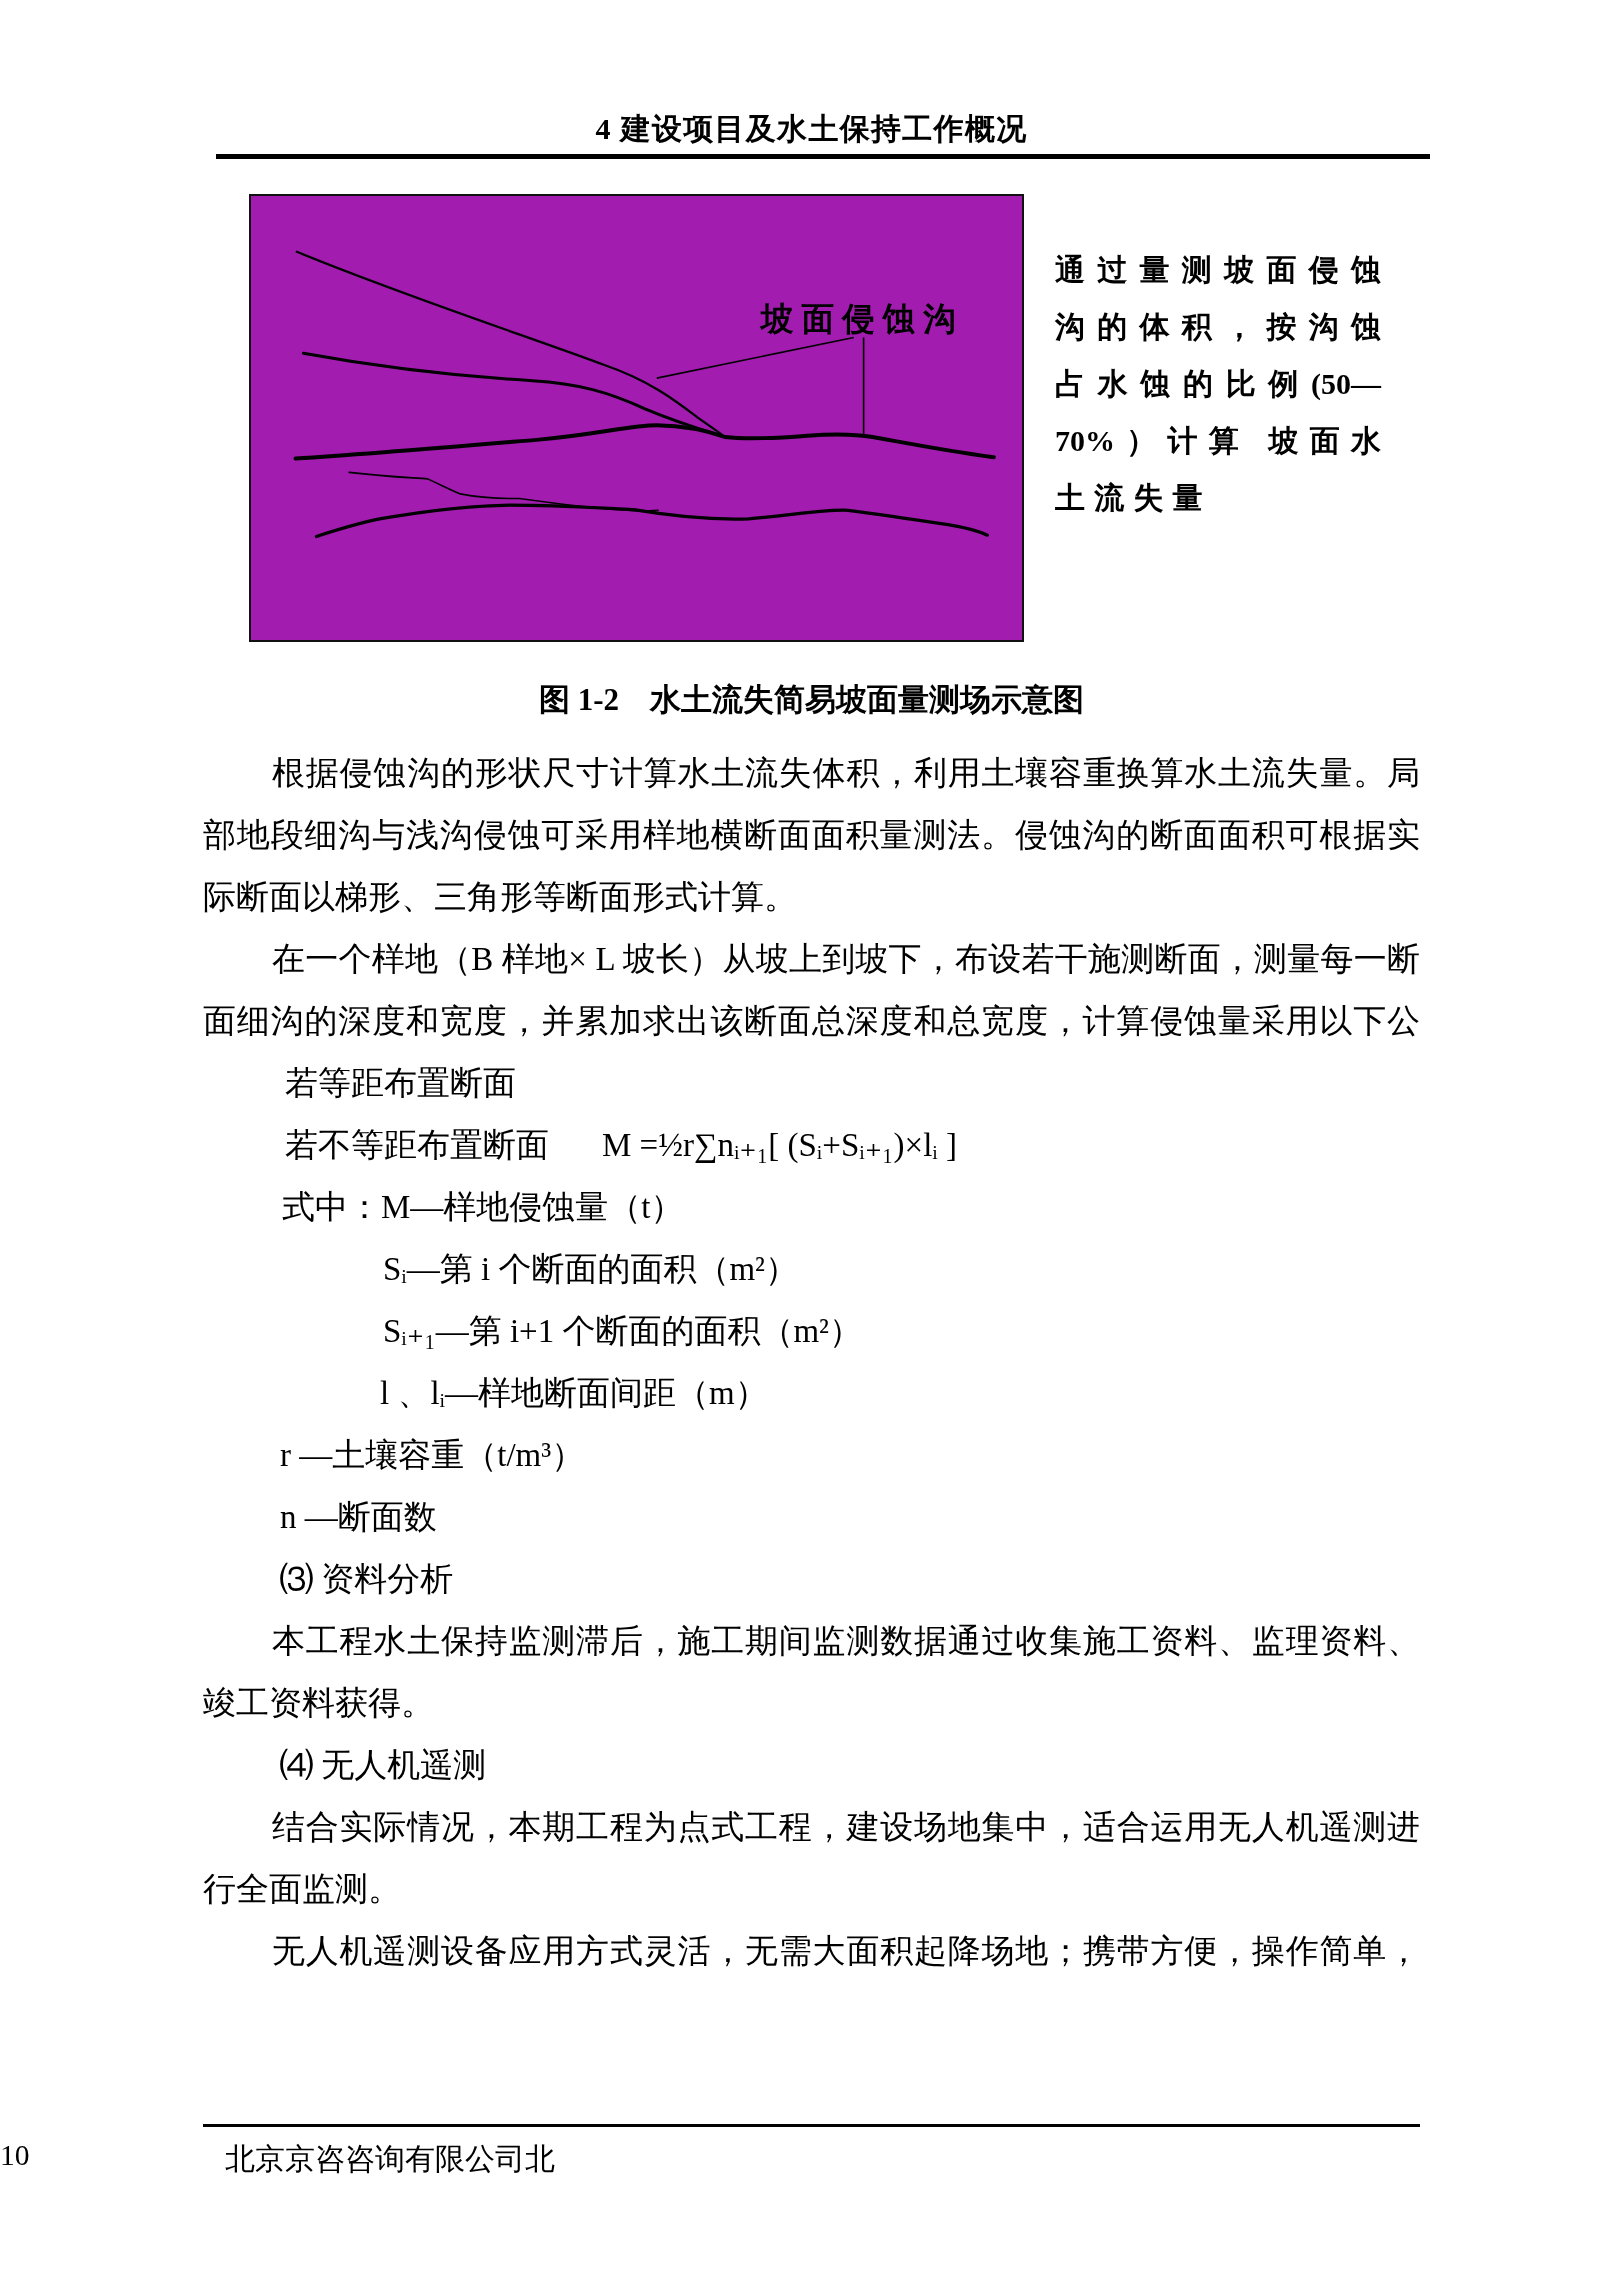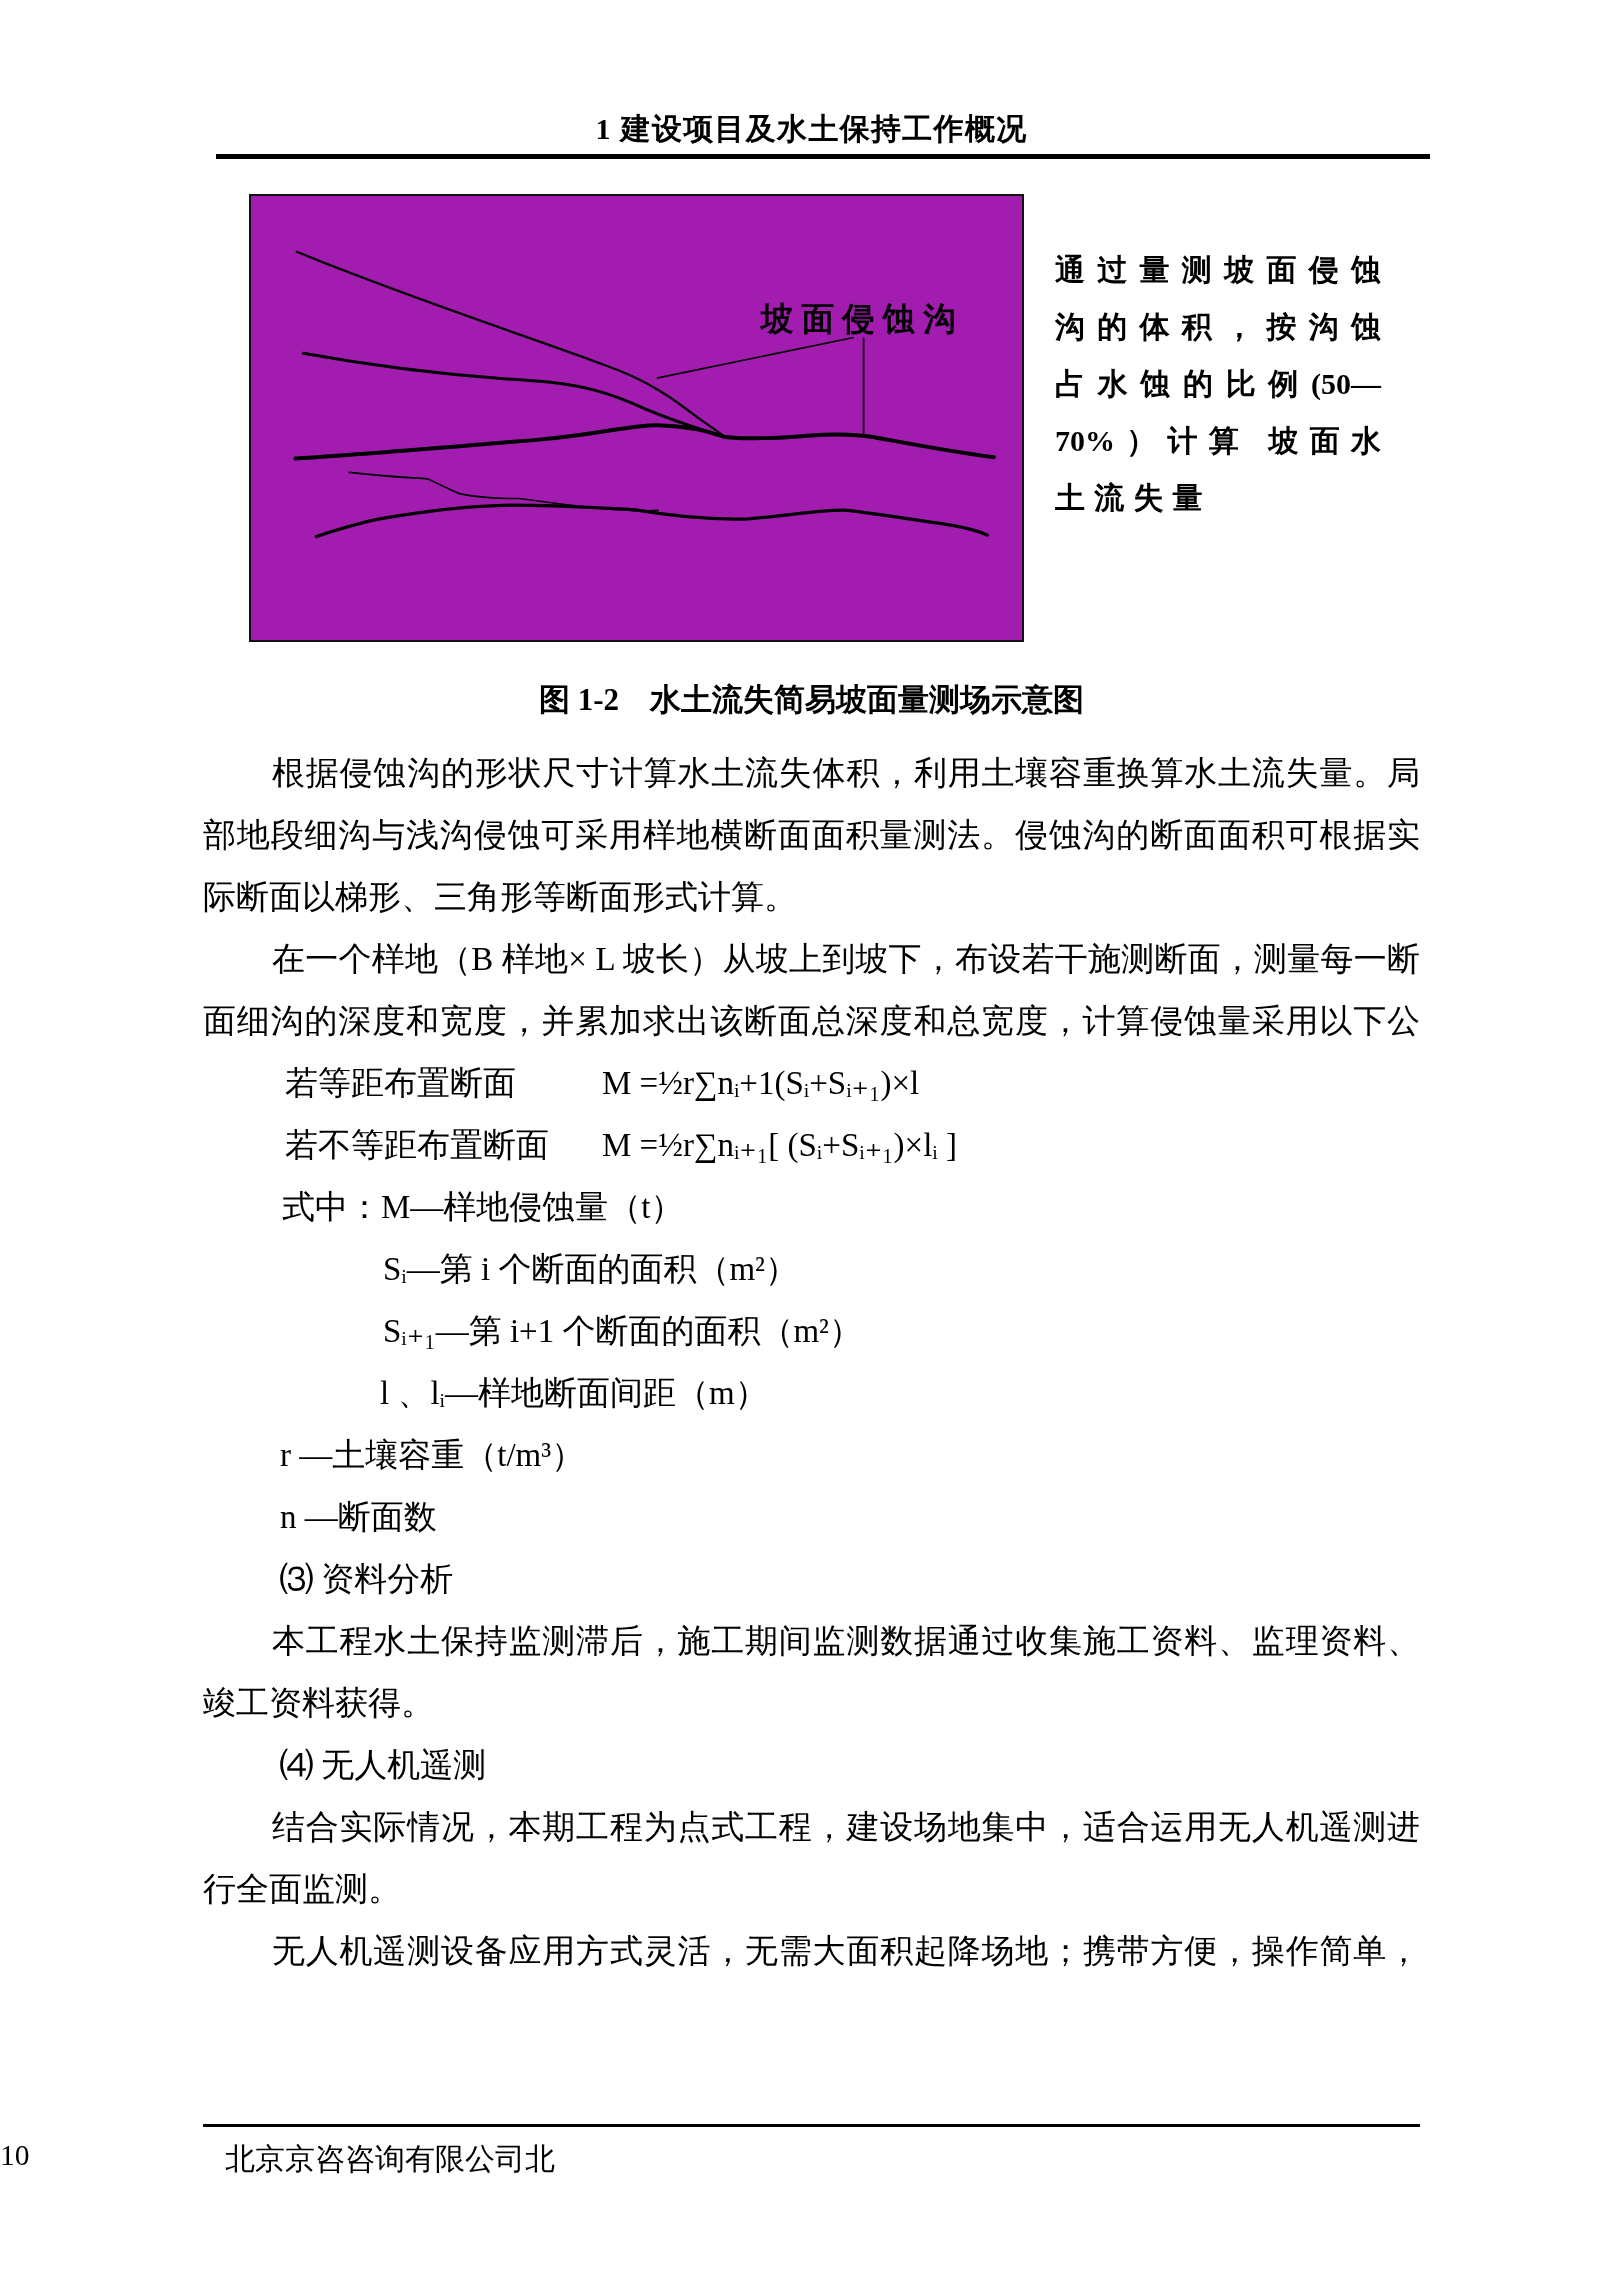--- a/index.html
+++ b/index.html
@@ -53,21 +53,21 @@
   }
   .footer-page{
     position:absolute;left:0;top:2139px;width:100%;text-align:left;font-size:29.5px;
   }
 </style>
 </head>
 <body>
 
 <div class="page">
 
-  <div class="header-title">1 建设项目及水土保持工作概况</div>
+  <div class="header-title">4 建设项目及水土保持工作概况</div>
   <div class="header-rule"></div>
 
   <div class="figure-box">
     <svg viewBox="0 0 1178 678">
 
       <path d="M 70,85 C 240,155 440,220 540,258 C 610,282 652,315 682,338 C 702,352 714,360 724,368" fill="none" stroke="#000" stroke-width="3.5" stroke-linecap="round"></path>
 
       <path d="M 80,240 C 200,262 330,276 430,282 C 500,286 548,300 602,325 C 652,346 692,358 724,368" fill="none" stroke="#000" stroke-width="4.5" stroke-linecap="round"></path>
 
       <path d="M 68,401 C 180,394 320,382 440,372 C 530,364 580,350 620,350 C 670,351 702,360 724,368 C 760,372 800,370 850,366 C 890,363 920,363 950,368 C 1000,377 1060,389 1135,399" fill="none" stroke="#000" stroke-width="6" stroke-linecap="round"></path>
@@ -91,21 +91,21 @@
     </div>
 
   <div class="figure-caption">图 1-2　水土流失简易坡面量测场示意图</div>
 
   <div class="body-text">
       <div class="line j" style="padding-left: 69px;">根据侵蚀沟的形状尺寸计算水土流失体积，利用土壤容重换算水土流失量。局</div>
       <div class="line j">部地段细沟与浅沟侵蚀可采用样地横断面面积量测法。侵蚀沟的断面面积可根据实</div>
       <div class="line">际断面以梯形、三角形等断面形式计算。</div>
       <div class="line j" style="padding-left: 69px;">在一个样地（B 样地× L 坡长）从坡上到坡下，布设若干施测断面，测量每一断</div>
       <div class="line j">面细沟的深度和宽度，并累加求出该断面总深度和总宽度，计算侵蚀量采用以下公</div>
-      <div class="line"><span class="flabel">若等距布置断面</span><span class="fexpr">M =½r∑nᵢ+1(Sᵢ+Sᵢ₊₁)×l</span></div>
+      <div class="line"><span class="flabel">若等距布置断面</span></div>
       <div class="line"><span class="flabel">若不等距布置断面</span><span class="fexpr">M =½r∑nᵢ₊₁[ (Sᵢ+Sᵢ₊₁)×lᵢ ]</span></div>
       <div class="line" style="padding-left: 79px;">式中：M—样地侵蚀量（t）</div>
       <div class="line" style="padding-left: 180px;">Sᵢ—第 i 个断面的面积（m²）</div>
       <div class="line" style="padding-left: 180px;">Sᵢ₊₁—第 i+1 个断面的面积（m²）</div>
       <div class="line" style="padding-left: 177px;">l 、lᵢ—样地断面间距（m）</div>
       <div class="line" style="padding-left: 77px;">r —土壤容重（t/m³）</div>
       <div class="line" style="padding-left: 77px;">n —断面数</div>
       <div class="line" style="padding-left: 77px;">⑶ 资料分析</div>
       <div class="line j" style="padding-left: 69px;">本工程水土保持监测滞后，施工期间监测数据通过收集施工资料、监理资料、</div>
       <div class="line">竣工资料获得。</div>

